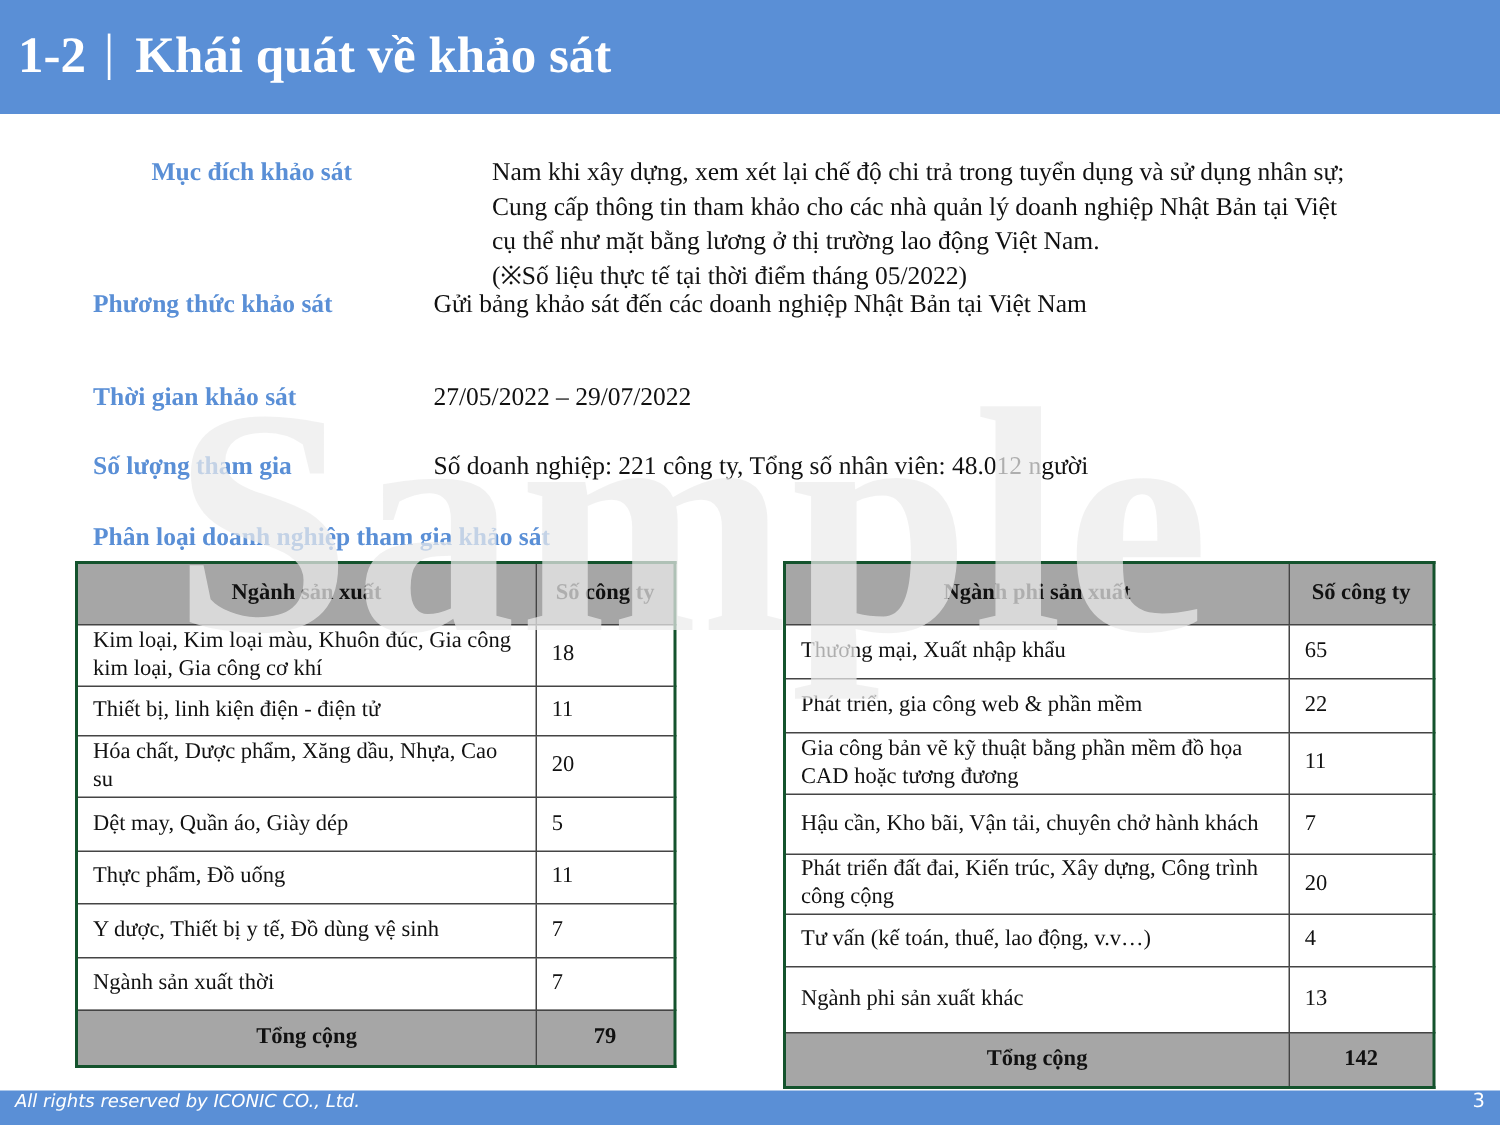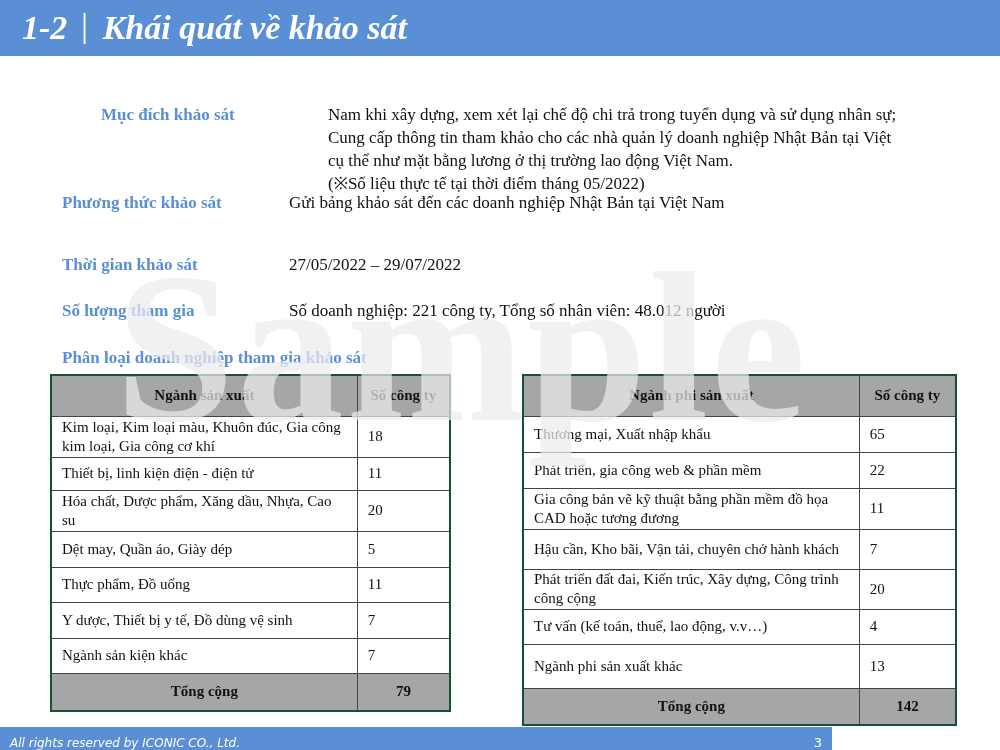--- a/index.html
+++ b/index.html
@@ -1,22 +1,22 @@
 <!DOCTYPE html>
 <html><head>
   <meta charset="utf-8">
   <style>
     * { box-sizing: border-box; margin: 0; padding: 0; }
     html, body { width: 1000px; height: 750px; background: #ffffff; overflow: hidden; }
     body { position: relative; font-family: "Liberation Serif", serif; color: #111; }
 
     .header {
-      position: absolute; left: 0; top: 0; width: 1000px; height: 56px;
+      position: absolute; left: 0; top: 0; width: 1000px; height: 76px;
       background: #5a8fd6; color: #fff;
-      display: flex; align-items: center; padding-left: 22px; font-style: italic;
+      display: flex; align-items: center; padding-left: 12px;
     }
     .header .num { font-size: 34px; font-weight: bold; }
     .header .sep { font-size: 34px; font-weight: normal; margin: 0 14px 0 12px; position: relative; top: -2px; }
     .header .title { font-size: 34px; font-weight: bold; }
 
     .info { position: absolute; left: 62px; top: 103px; width: 900px; }
     .info-row { display: flex; }
     .info-label { width: 227px; flex: none; color: #5a8fd6; font-weight: bold; font-size: 17px; line-height: 23px; }
     .info-value { font-size: 17px; line-height: 23px; color: #111; }
     .row-purpose { position: absolute; top: 0; margin-left: 39px; }
@@ -47,23 +47,23 @@
     #tbl-non col.c2 { width: 97px; }
 
     .watermark {
       position: absolute; left: 115px; top: 240px;
       font-family: Liberation Serif, serif; font-weight: bold;
       font-size: 215px; letter-spacing: 2px; color: rgba(235,235,235,0.72);
       pointer-events: none; line-height: 1;
     }
 
     .footer {
-      position: absolute; left: 0; top: 727px; width: 832px; height: 23px;
+      position: absolute; left: 0; top: 727px; width: 1000px; height: 23px;
       background: #5a8fd6; color: #fff;
-      display: flex; align-items: flex-end; justify-content: space-between;
+      display: flex; align-items: flex-start; justify-content: space-between;
       padding: 0 10px;
       font-family: "DejaVu Sans", sans-serif; font-size: 12px; font-style: italic;
     }
     .footer .page { font-style: normal; font-size: 13px; }
   </style>
 </head>
 <body>
 
 <div class="header">
   <span class="num">1-2</span>
@@ -126,21 +126,21 @@
   </tr>
   <tr style="height:35px">
     <td>Thực phẩm, Đồ uống</td>
     <td class="num">11</td>
   </tr>
   <tr style="height:36px">
     <td>Y dược, Thiết bị y tế, Đồ dùng vệ sinh</td>
     <td class="num">7</td>
   </tr>
   <tr style="height:35px">
-    <td>Ngành sản kiện khác</td>
+    <td>Ngành sản xuất thời</td>
     <td class="num">7</td>
   </tr>
   <tr style="height:38px">
     <td class="total">Tổng cộng</td>
     <td class="total">79</td>
   </tr>
 </tbody>
   </table>
 
 <table class="grid" id="tbl-non">

